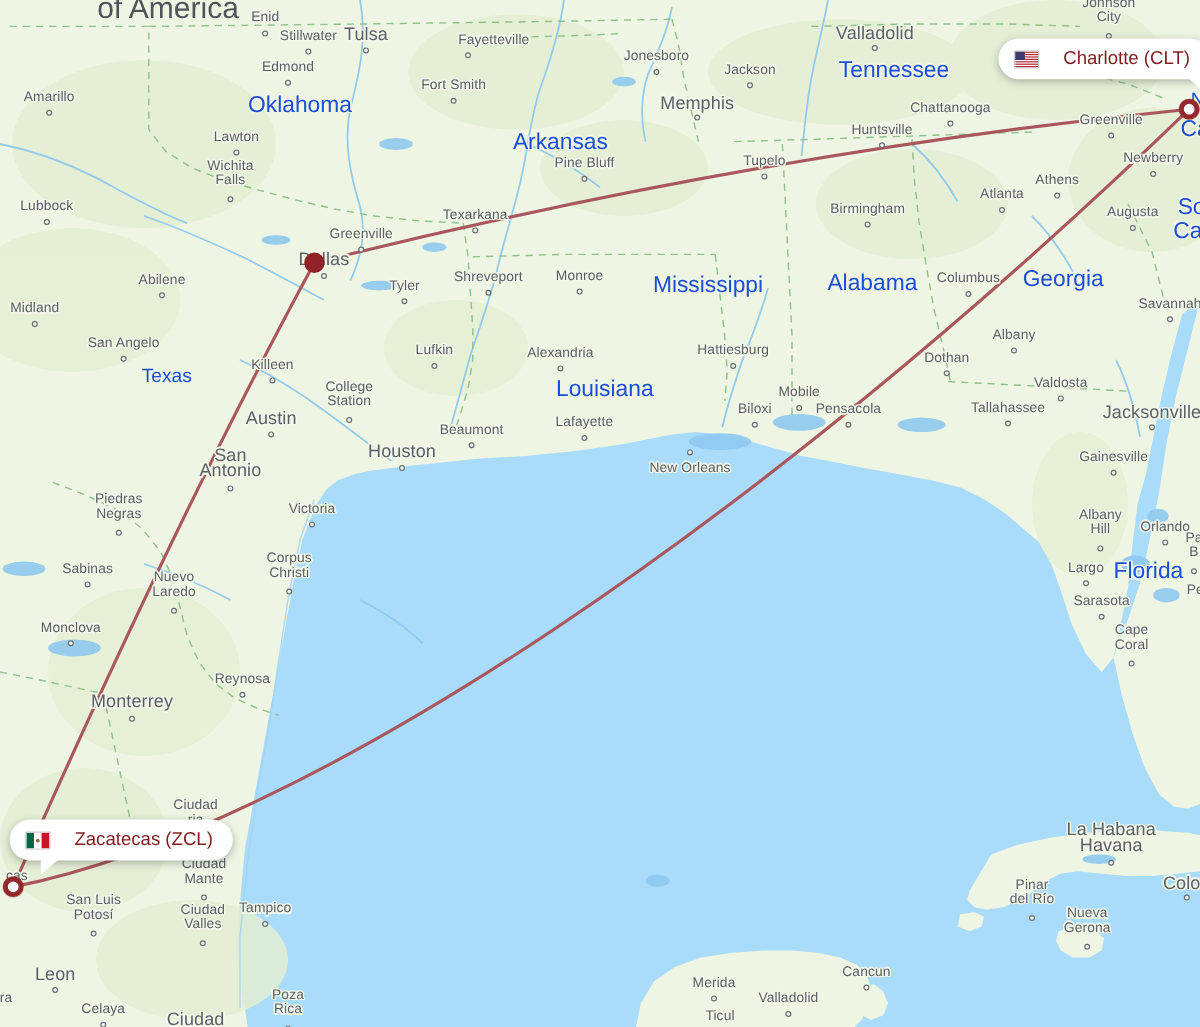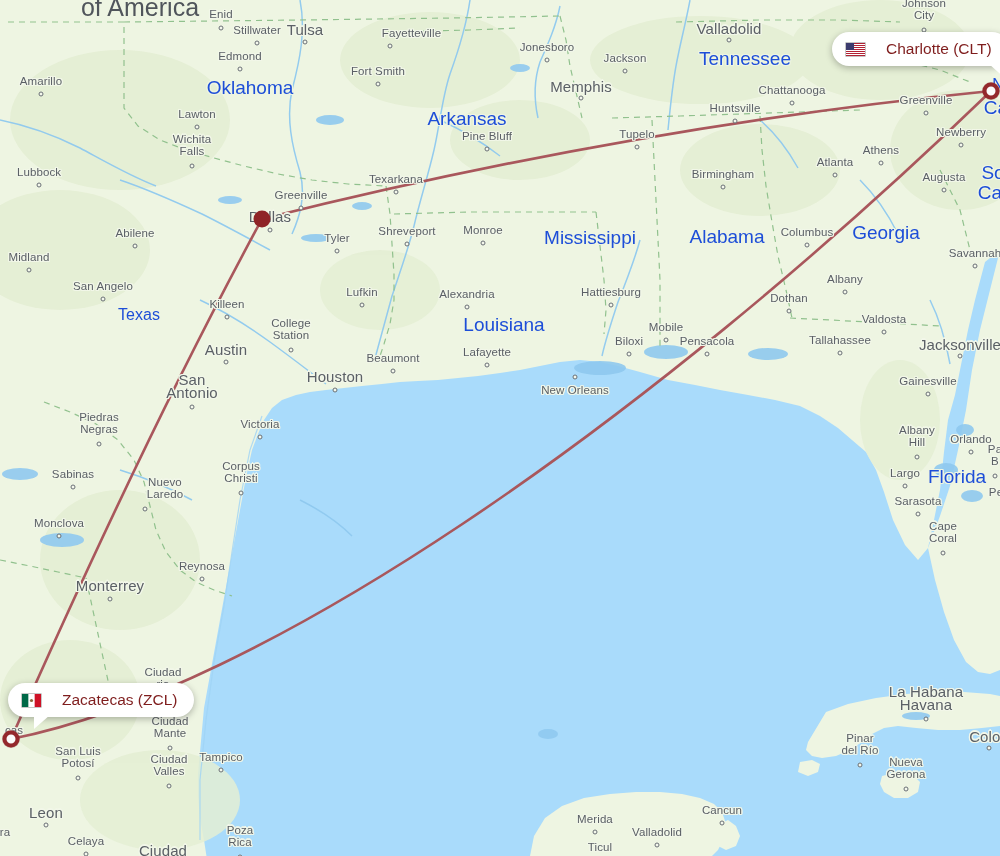--- a/index.html
+++ b/index.html
@@ -378,21 +378,21 @@
       <div class="dot" style="left: 73px; top: 487px;"></div>
       <div class="city " style="left: 73px; top: 475px;">Sabinas</div>
       <div class="dot" style="left: 241px; top: 493px;"></div>
       <div class="city " style="left: 241px; top: 472px;">
         <div>Corpus</div>
         <div>Christi</div>
       </div>
       <div class="dot" style="left: 905px; top: 486px;"></div>
       <div class="city " style="left: 905px; top: 474px;">Largo</div>
       <div class="dot" style="left: 145px; top: 509px;"></div>
-      <div class="city " style="left: 145px; top: 488px; margin-left: 20px;">
+      <div class="city " style="left: 145px; top: 488px;">
         <div>Nuevo</div>
         <div>Laredo</div>
       </div>
       <div class="dot" style="left: 918px; top: 514px;"></div>
       <div class="city " style="left: 918px; top: 502px;">Sarasota</div>
       <div class="dot" style="left: 59px; top: 536px;"></div>
       <div class="city " style="left: 59px; top: 524px;">Monclova</div>
       <div class="dot" style="left: 943px; top: 553px;"></div>
       <div class="city " style="left: 943px; top: 532px;">
         <div>Cape</div>

